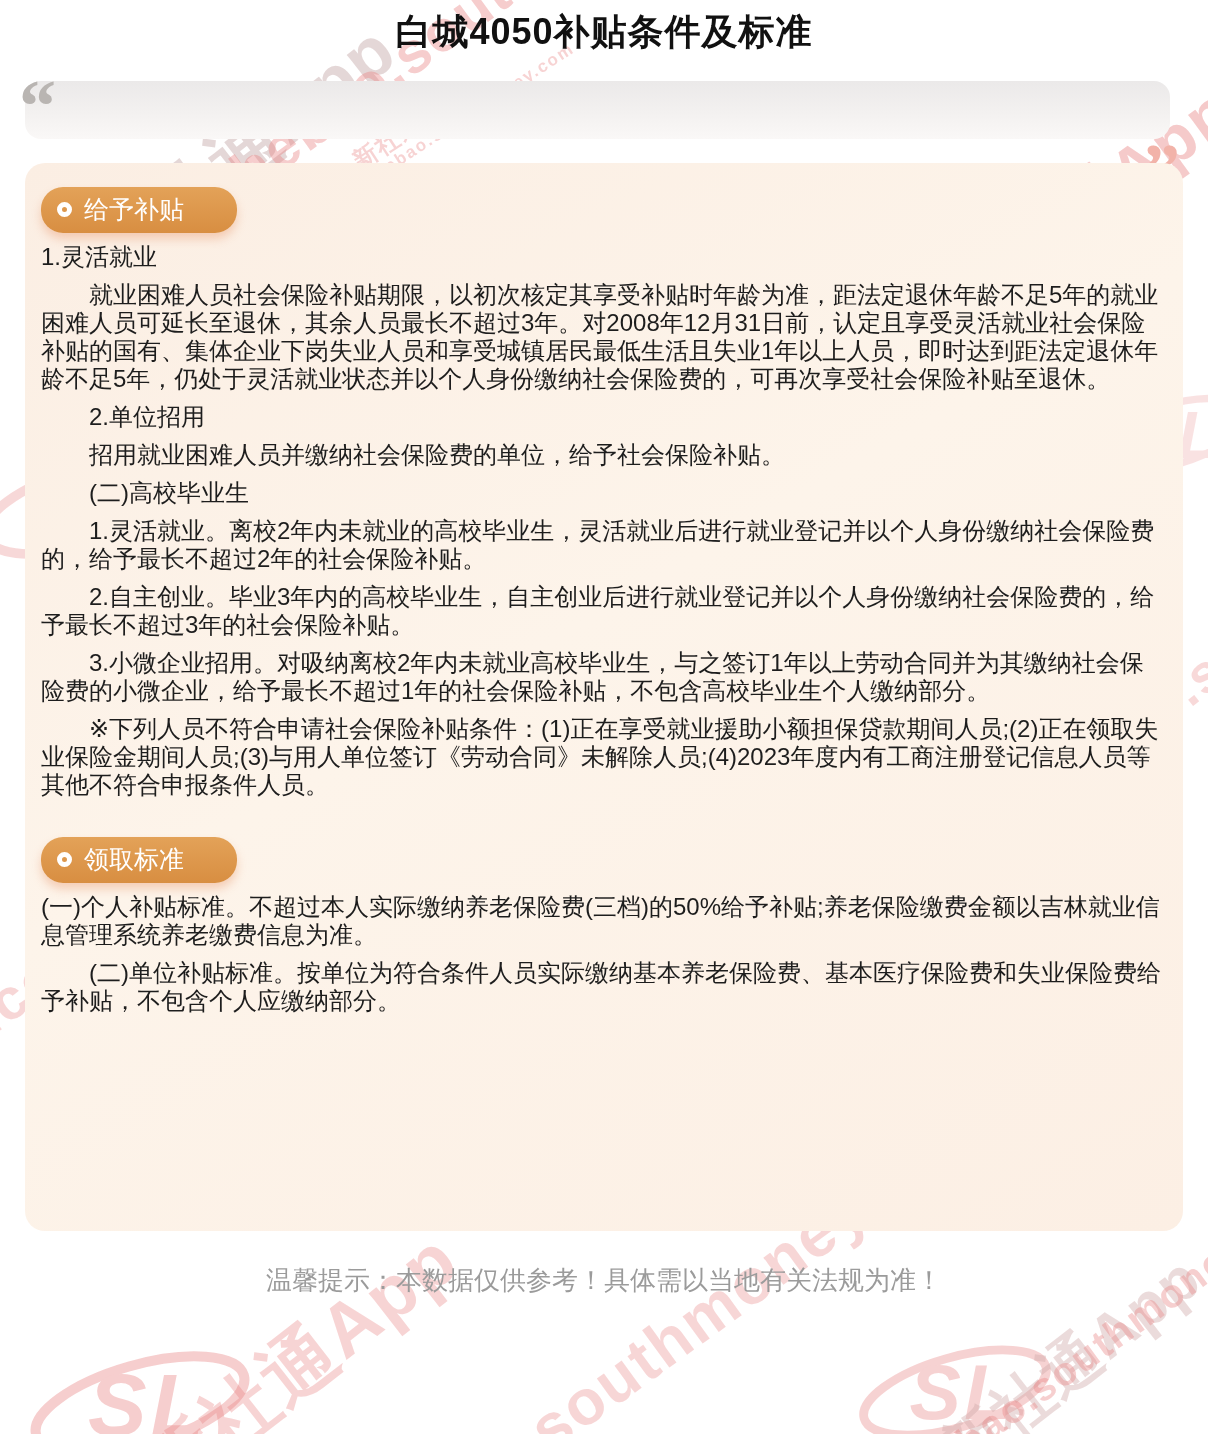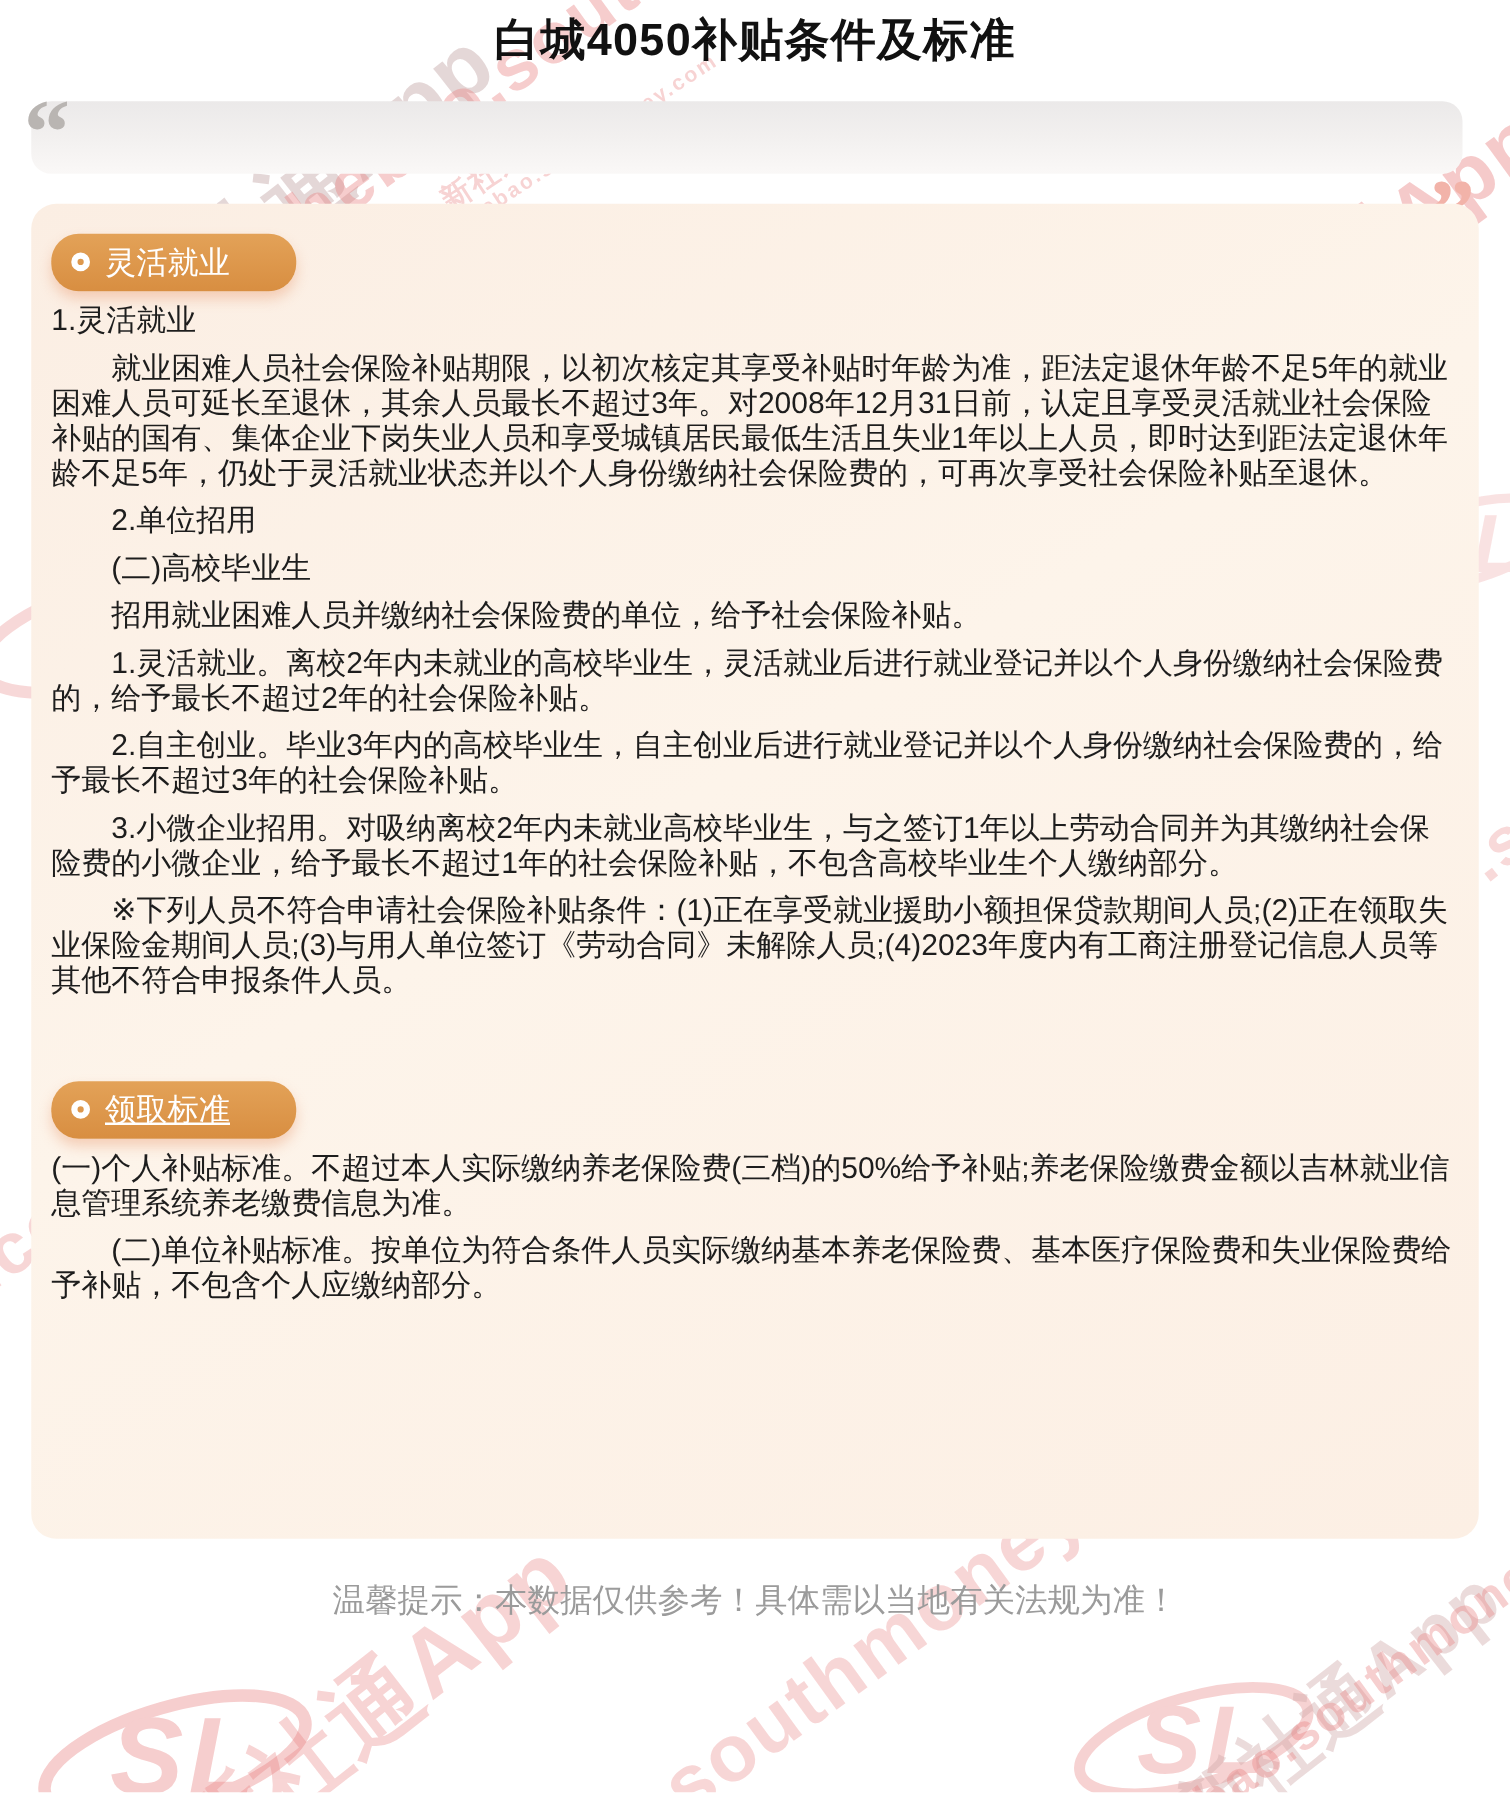--- a/index.html
+++ b/index.html
@@ -55,21 +55,21 @@
     display:inline-flex; align-items:center; gap:12px;
     min-width:196px; padding:6px 20px 7px 16px;
     background:linear-gradient(180deg,#e3a258 0%,#d88e41 100%);
     border-radius:22px; color:#ffffff; font-size:25px;
     box-shadow:0 6px 10px rgba(236,160,120,0.45);
   }
   .badge-ring { width:15px; height:15px; border:5px solid #ffffff; border-radius:50%; flex:0 0 auto; }
   .panel p { font-size:24px; line-height:28px; color:#1d1d1d; margin-top:10px; }
   .panel p.gap { }
   .indent { text-indent:2em; }
-  .badge-standard { margin-top:66px;text-decoration:underline; }
+  .badge-standard { margin-top:38px; }
   .first-after-badge { margin-top:24px; }
 
   
   .footer {
     position:relative; z-index:10;
     margin-top:32px; text-align:center;
     font-size:26px; color:#9b9b9b;
   }
 </style>
 </head>
@@ -160,28 +160,28 @@
 
   <div class="intro-card">
     <span class="quote quote-open">“</span>
     <span class="quote quote-close">”</span>
   </div>
 
   <div class="panel">
 
     <div class="badge">
       <span class="badge-ring"></span>
-      <span>灵活就业</span>
+      <span>给予补贴</span>
     </div>
 
     <p class="first-after-badge">1.灵活就业</p>
     <p class="indent gap">就业困难人员社会保险补贴期限，以初次核定其享受补贴时年龄为准，距法定退休年龄不足5年的就业困难人员可延长至退休，其余人员最长不超过3年。对2008年12月31日前，认定且享受灵活就业社会保险补贴的国有、集体企业下岗失业人员和享受城镇居民最低生活且失业1年以上人员，即时达到距法定退休年龄不足5年，仍处于灵活就业状态并以个人身份缴纳社会保险费的，可再次享受社会保险补贴至退休。</p>
     <p class="indent gap">2.单位招用</p>
+    <p class="indent gap">招用就业困难人员并缴纳社会保险费的单位，给予社会保险补贴。</p>
     <p class="indent gap">(二)高校毕业生</p>
-    <p class="indent gap">招用就业困难人员并缴纳社会保险费的单位，给予社会保险补贴。</p>
     <p class="indent gap">1.灵活就业。离校2年内未就业的高校毕业生，灵活就业后进行就业登记并以个人身份缴纳社会保险费的，给予最长不超过2年的社会保险补贴。</p>
     <p class="indent gap">2.自主创业。毕业3年内的高校毕业生，自主创业后进行就业登记并以个人身份缴纳社会保险费的，给予最长不超过3年的社会保险补贴。</p>
     <p class="indent gap">3.小微企业招用。对吸纳离校2年内未就业高校毕业生，与之签订1年以上劳动合同并为其缴纳社会保险费的小微企业，给予最长不超过1年的社会保险补贴，不包含高校毕业生个人缴纳部分。</p>
     <p class="indent gap">※下列人员不符合申请社会保险补贴条件：(1)正在享受就业援助小额担保贷款期间人员;(2)正在领取失业保险金期间人员;(3)与用人单位签订《劳动合同》未解除人员;(4)2023年度内有工商注册登记信息人员等其他不符合申报条件人员。</p>
 
     <div class="badge badge-standard">
       <span class="badge-ring"></span>
       <span>领取标准</span>
     </div>
 

